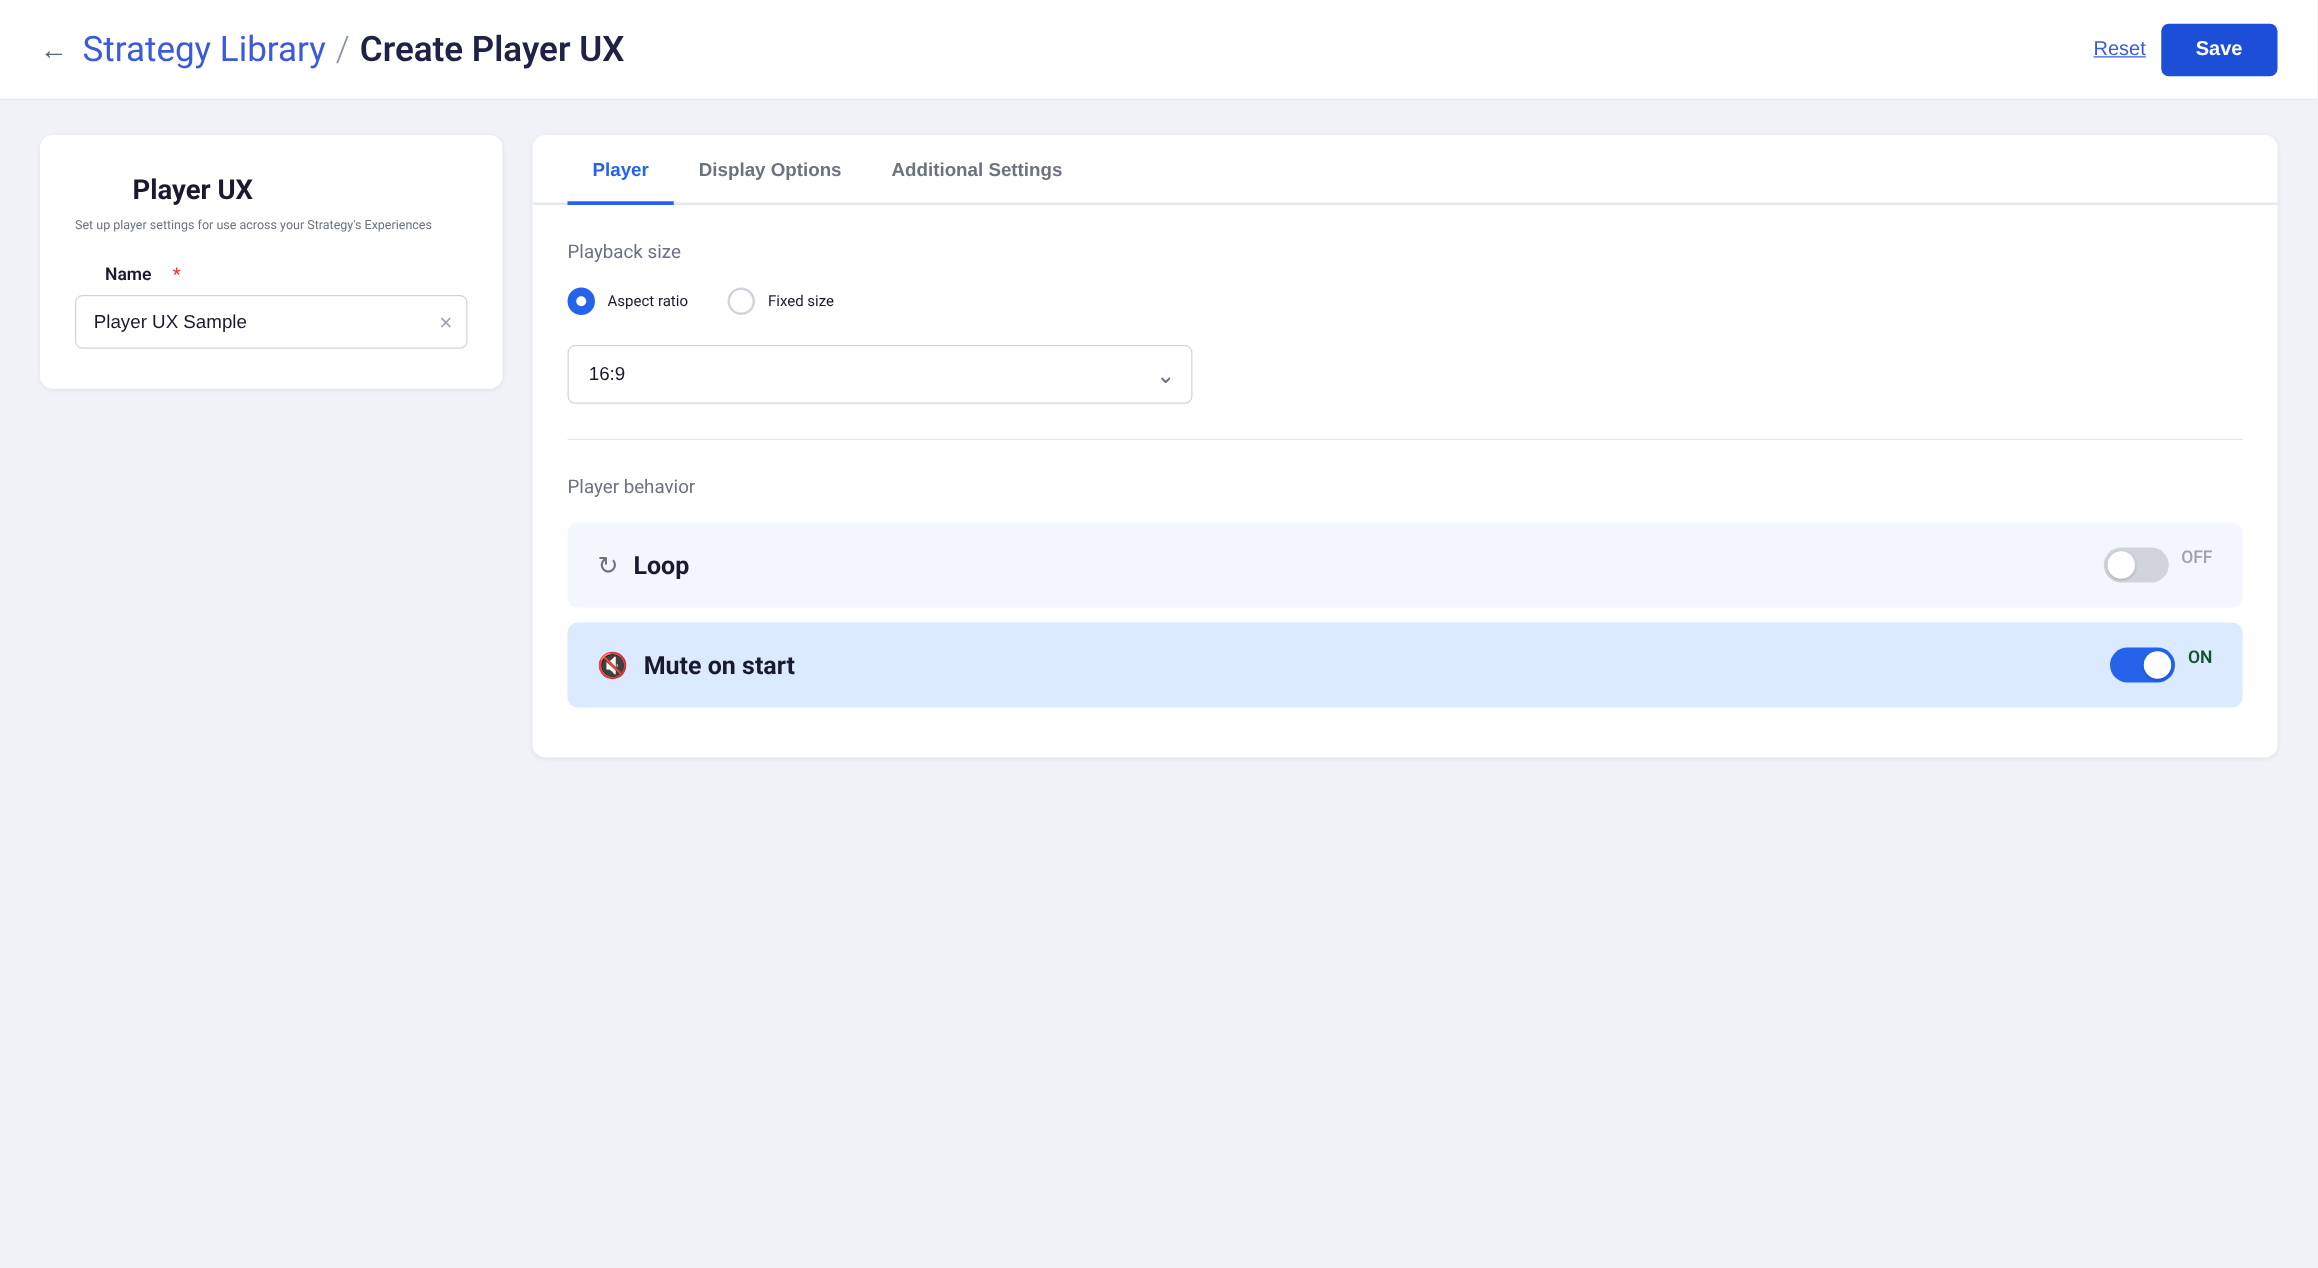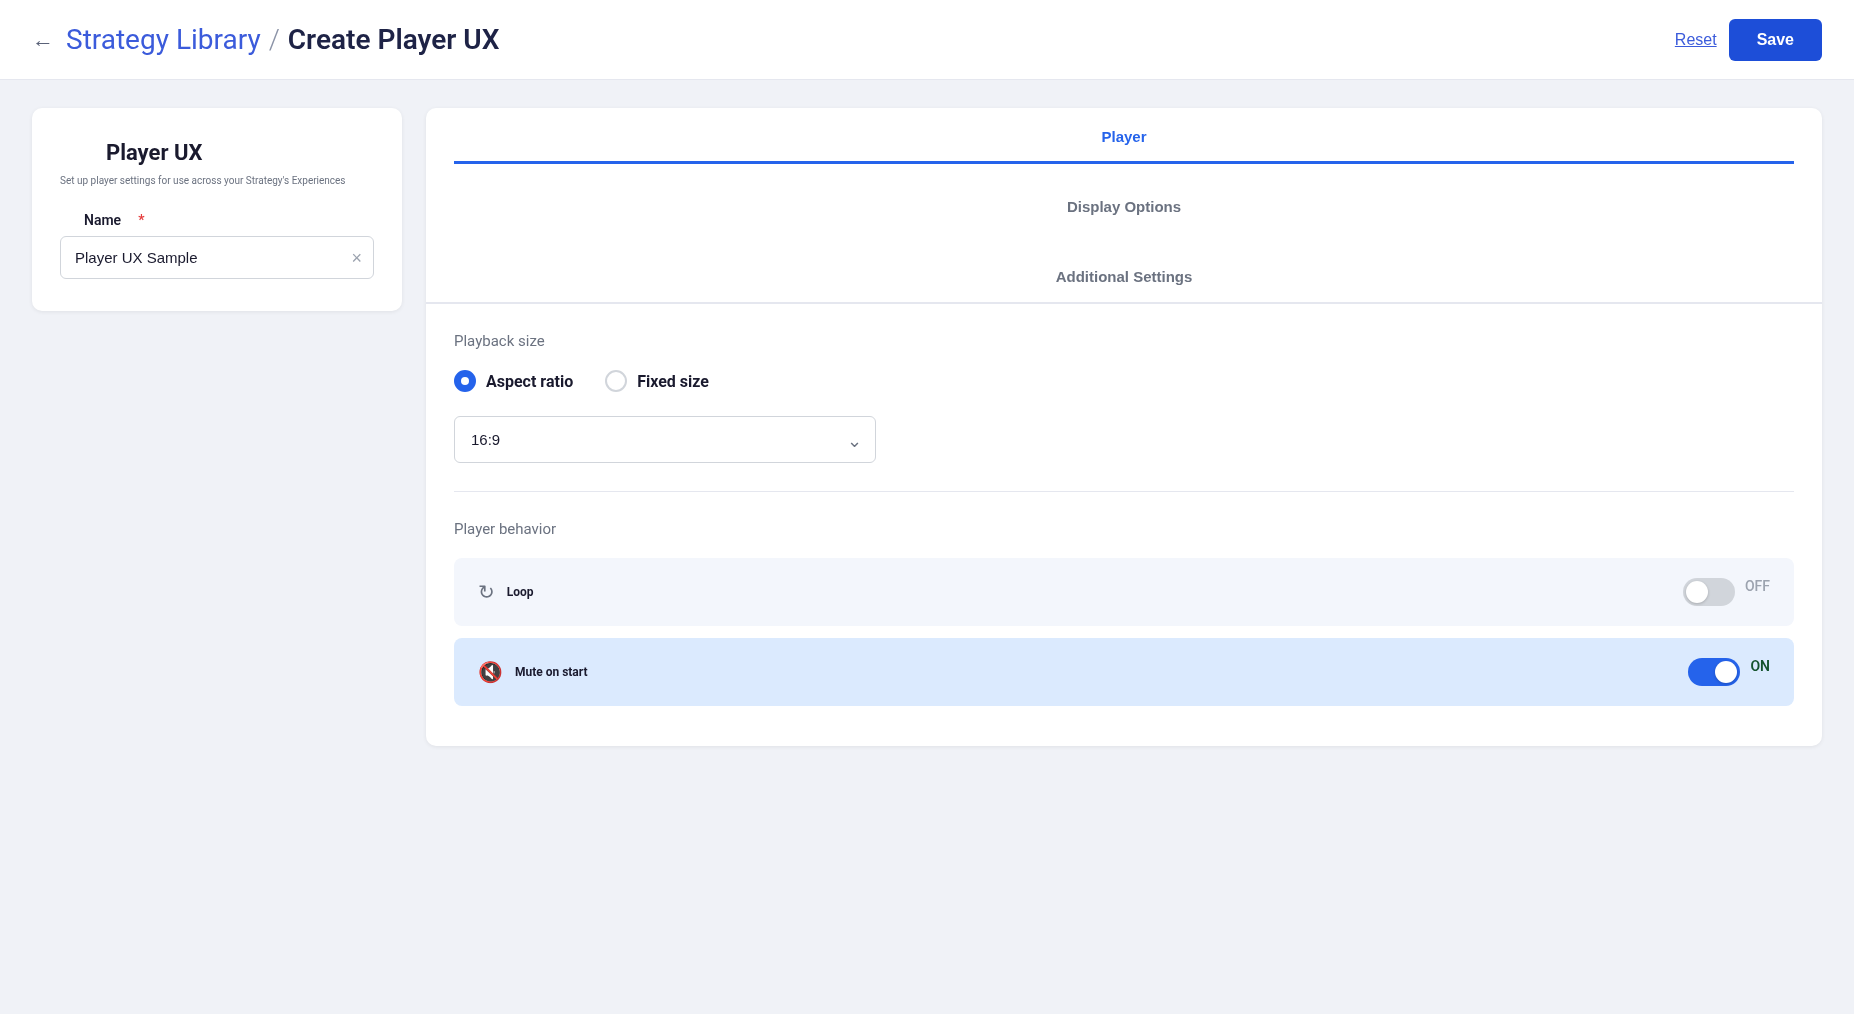--- a/index.html
+++ b/index.html
@@ -150,24 +150,23 @@
       border-radius: 10px;
       padding: 0;
       flex: 1;
       box-shadow: 0 1px 4px rgba(0,0,0,0.07);
       overflow: hidden;
     }
 
     
     .tabs {
       display: flex;
-      gap: 16px;
+      gap: 0;
       border-bottom: 2px solid #e5e7ef;
       padding: 0 28px;
-      flex-direction: column;
     }
     .tab {
       padding: 20px 20px 16px 20px;
       font-size: 15px;
       font-weight: 600;
       color: #6b7280;
       cursor: pointer;
       border-bottom: 3px solid transparent;
       margin-bottom: -2px;
       background: none;
@@ -224,30 +223,30 @@
       width: 8px;
       height: 8px;
       background: #fff;
       border-radius: 50%;
     }
     .radio-circle.empty {
       border: 2.5px solid #d1d5db;
       background: #fff;
     }
     .radio-label {
-      font-size: 16px;
-      color: #1a1a2e;
-      font-weight: 700;
+      font-size: 12px;
+      color: #1a1a2e;
+      font-weight: 400;
       text-align: right;
     }
 
     
     .select-wrapper {
       position: relative;
-      width: 422px;
+      width: 500px;
       margin-bottom: 28px;
     }
     .select-field {
       width: 100%;
       border: 1.5px solid #d1d5db;
       border-radius: 6px;
       padding: 14px 44px 14px 16px;
       font-size: 15px;
       color: #1a1a2e;
       background: #fff;
@@ -288,21 +287,21 @@
     .behavior-left {
       display: flex;
       align-items: center;
       gap: 12px;
     }
     .behavior-icon {
       font-size: 20px;
       color: #6b7280;
     }
     .behavior-label {
-      font-size: 12px;
+      font-size: 20px;
       font-weight: 700;
       color: #1a1a2e;
     }
     .behavior-right {
       display: flex;
       align-items: flex-start;
       gap: 10px;
     }
     .toggle-off-label {
       font-size: 14px;

